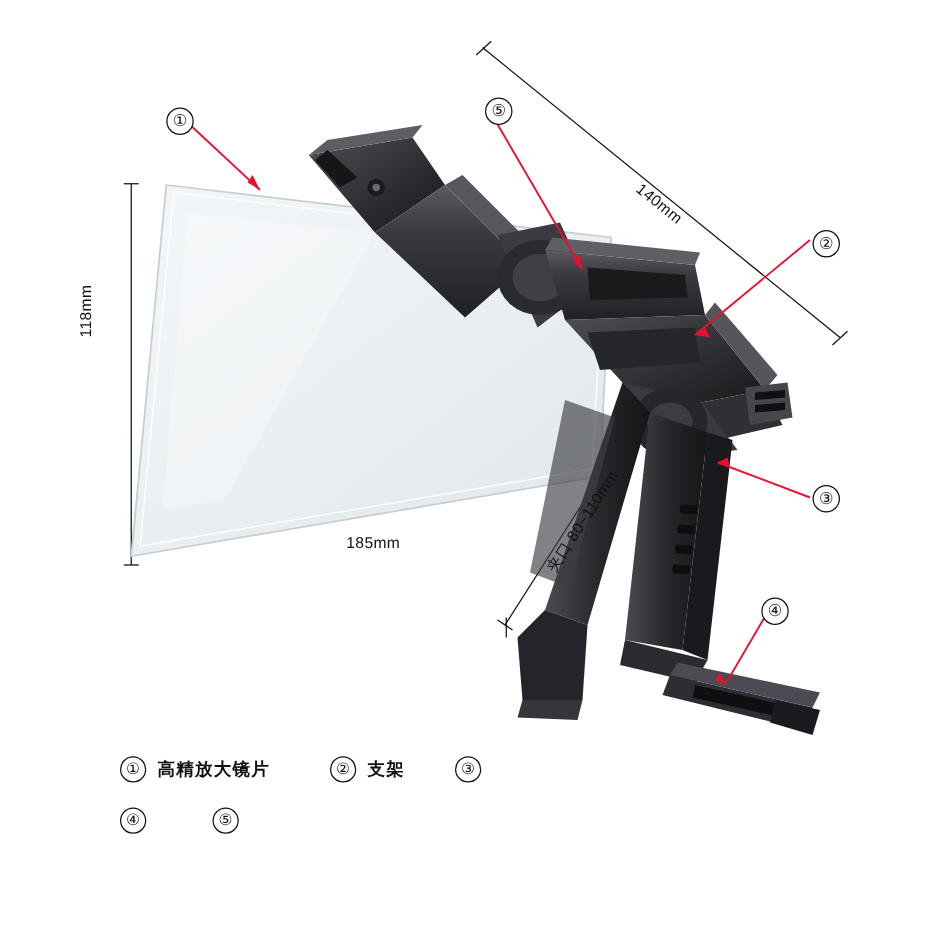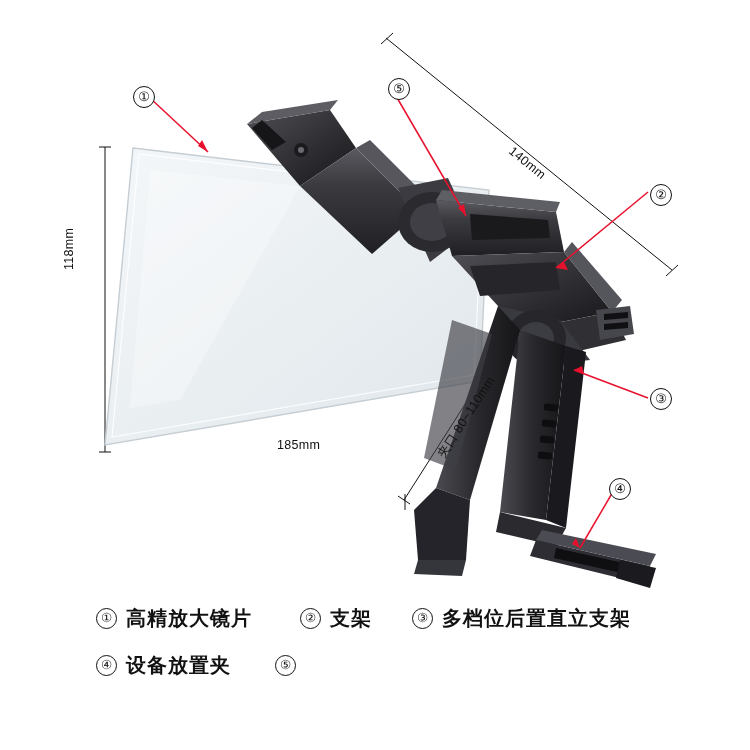--- a/index.html
+++ b/index.html
@@ -64,21 +64,21 @@
     border: 1.4px solid #111;
     border-radius: 50%;
     font-size: 12.5px;
     line-height: 19px;
     text-align: center;
     box-sizing: border-box;
     margin-right: 9px;
     flex: 0 0 auto;
   }
   .legend-text {
-    font-size: 20px;
+    font-size: 14px;
     font-weight: bold;
     letter-spacing: 1px;
   }
   .gap-1 { margin-right: 48px; }
   .gap-2 { margin-right: 40px; }
   .gap-3 { margin-right: 44px; }
 </style>
 </head>
 <body>
 
@@ -205,21 +205,21 @@
       <path d="M208 152 L198 146 L202 140 Z"></path>
       <path d="M466 216 L458 208 L464 204 Z"></path>
       <path d="M556 268 L564 262 L568 270 Z"></path>
       <path d="M574 370 L582 366 L584 374 Z"></path>
       <path d="M580 548 L572 544 L576 538 Z"></path>
     </g>
   </svg>
 
   <div class="dim-label" style="left:62px; top:270px; transform: rotate(-90deg); transform-origin: left top;">118mm</div>
 
-  <div class="dim-label" style="left:277px; top:438px;">185mm</div>
+  <div class="dim-label" style="left:277px; top:427px;">185mm</div>
 
   <div class="dim-label" style="left:515px; top:144px; transform: rotate(39deg); transform-origin: left top;">140mm</div>
 
   <div class="dim-label" style="left:434px; top:452px; transform: rotate(-57deg); transform-origin: left top;">夹口 80~110mm</div>
 
   <div class="callout-num" style="left:133px; top:86px;">①</div>
   <div class="callout-num" style="left:388px; top:78px;">⑤</div>
   <div class="callout-num" style="left:650px; top:184px;">②</div>
   <div class="callout-num" style="left:650px; top:388px;">③</div>
   <div class="callout-num" style="left:609px; top:478px;">④</div>
@@ -229,27 +229,25 @@
       <div class="legend-item gap-1">
         <span class="legend-circle">①</span>
         <span class="legend-text">高精放大镜片</span>
       </div>
       <div class="legend-item gap-2">
         <span class="legend-circle">②</span>
         <span class="legend-text">支架</span>
       </div>
       <div class="legend-item">
         <span class="legend-circle">③</span>
-        <span class="legend-text">多档位后置直立支架</span>
       </div>
     </div>
     <div class="legend-row">
       <div class="legend-item gap-3">
         <span class="legend-circle">④</span>
-        <span class="legend-text">设备放置夹</span>
       </div>
       <div class="legend-item">
         <span class="legend-circle">⑤</span>
       </div>
     </div>
   </div>
 
 </div>
 
 </body></html>

